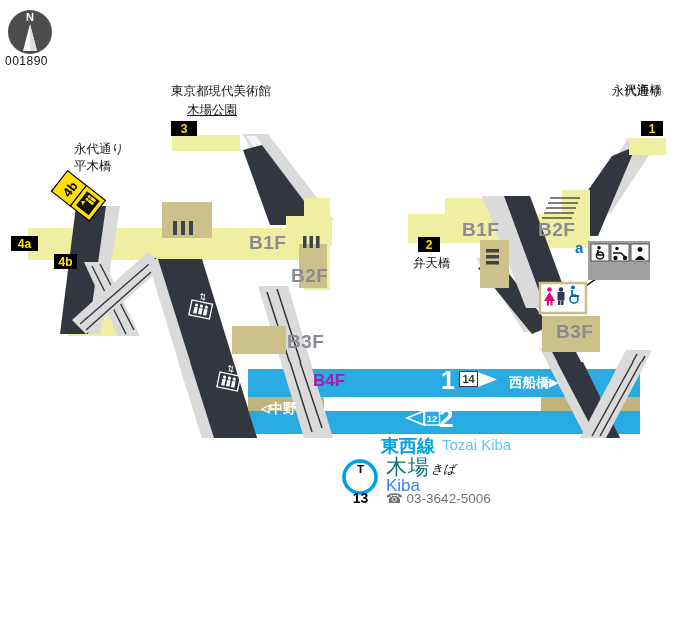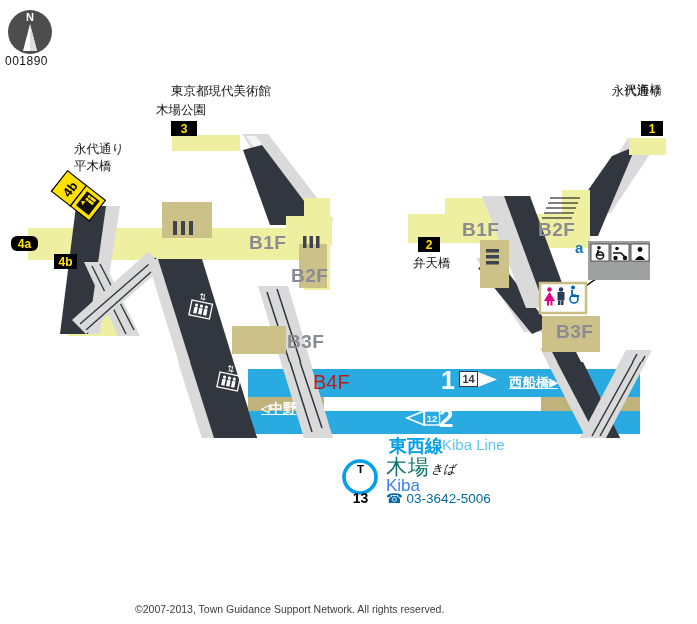--- a/index.html
+++ b/index.html
@@ -5,30 +5,30 @@
   html,body{margin:0;padding:0;background:#fff;}
   .stage{position:relative;width:697px;height:624px;background:#ffffff;overflow:hidden;
          font-family:"Liberation Sans",sans-serif;}
   .t{position:absolute;white-space:nowrap;color:#151515;}
   .jp{font-size:12.5px;line-height:14px;}
   .jp-r{}
   .black-box{position:absolute;background:#000;color:#FFE100;font-weight:bold;font-size:12px;
              display:flex;align-items:center;justify-content:center;line-height:1;}
   .floor{position:absolute;color:#8B8B93;font-weight:bold;font-size:19px;letter-spacing:.5px;line-height:1;}
   .pf-white{color:#ffffff;font-weight:bold;}
-  .b4f{color:#b91c1c;font-weight:normal;font-size:20px;}
+  .b4f{color:#a21caf;font-weight:bold;font-size:17px;}
   .track-num{font-size:25px;}
-  .dir{font-size:13.5px;text-decoration:underline;}
+  .dir{font-size:13.5px;}
   .arrow{font-size:11px;vertical-align:1px;}
   .tozai-ja{color:#00A0E9;font-weight:bold;font-size:18px;}
   .tozai-en{color:#5FC5F2;font-size:15px;}
   .st-name{font-size:21px;font-weight:normal;letter-spacing:1px;color:#0f766e;}
   .st-kana{font-size:12px;color:#000;}
   .st-en{font-size:17px;color:#3b82f6;}
-  .st-tel{font-size:13.5px;color:#0369a1;text-align:center;}
+  .st-tel{font-size:13.5px;color:#737373;text-align:center;}
   .t-badge{position:absolute;left:344px;top:461px;width:33px;text-align:center;color:#000;line-height:1;}
   .t-badge .letter{font-size:11.5px;font-weight:bold;margin-top:3px;}
   .t-badge .num{font-size:14px;font-weight:bold;margin-top:15px;}
   .facility-a{position:absolute;font-size:15px;font-weight:bold;color:#0E74BE;}
   .footer{position:absolute;left:135px;top:603px;font-size:10.5px;color:#3C3C3C;}
   .compass-id{position:absolute;left:5px;top:54px;font-size:12px;color:#111;letter-spacing:.5px;}
   svg.map{position:absolute;left:0;top:0;}
 </style>
 </head>
 <body>
@@ -241,30 +241,30 @@
     <polygon points="30,24 23,51 37,51" fill="#FFFFFF"></polygon>
     <polygon points="30,24 30,51 37,51" fill="#DDDDDD"></polygon>
   </g>
 
   <circle cx="360" cy="477" r="16" fill="#FFFFFF" stroke="#00A0E9" stroke-width="3.6"></circle>
 </svg>
 
   <div class="compass-id">001890</div>
 
   <div class="t jp" style="left:171px;top:84px;">東京都現代美術館</div>
-  <div class="t jp" style="left:156px;top:103px;">木場公園</div>
+  <div class="t jp" style="left:187px;top:103px;text-decoration:underline;">木場公園</div>
   <div class="black-box" style="left:171px;top:121px;width:26px;height:15px;">3</div>
 
   <div class="t jp jp-r" style="right:35px;top:84px;">永代通り</div>
   <div class="t jp jp-r" style="right:35px;top:83px;">沢海橋</div>
   <div class="black-box" style="left:641px;top:121px;width:22px;height:15px;">1</div>
 
   <div class="t jp" style="left:74px;top:142px;">永代通り</div>
   <div class="t jp" style="left:74px;top:159px;">平木橋</div>
-  <div class="black-box" style="left:11px;top:236px;width:27px;height:15px;border-radius:6px;">4a</div>
+  <div class="black-box" style="left:11px;top:236px;width:27px;height:15px;">4a</div>
   <div class="black-box" style="left:54px;top:254px;width:23px;height:15px;">4b</div>
 
   <div class="black-box" style="left:418px;top:237px;width:22px;height:15px;">2</div>
   <div class="t jp" style="left:413px;top:256px;">弁天橋</div>
 
   <div class="floor" style="left:249px;top:233px;">B1F</div>
   <div class="floor" style="left:462px;top:220px;">B1F</div>
   <div class="floor" style="left:291px;top:266px;">B2F</div>
   <div class="floor" style="left:538px;top:220px;">B2F</div>
   <div class="floor" style="left:287px;top:332px;">B3F</div>
@@ -273,32 +273,31 @@
 
   <div class="t pf-white track-num" style="left:441px;top:366px;">1</div>
   <div class="t pf-white dir" style="left:509px;top:374px;">
     <span>西船橋</span><span class="arrow">▶</span>
   </div>
   <div class="t pf-white dir" style="left:261px;top:400px;">
     <span class="arrow">◁</span><span>中野</span>
   </div>
   <div class="t pf-white track-num" style="left:439px;top:403px;font-size:26px;">2</div>
 
-  <div class="t tozai-ja" style="left:389px;top:434px;">東西線</div>
-  <div class="t tozai-en" style="left:442px;top:436px;">Kiba Line</div>
+  <div class="t tozai-ja" style="left:381px;top:434px;">東西線</div>
+  <div class="t tozai-en" style="left:442px;top:436px;">Tozai Kiba</div>
 
   <div class="t-badge">
     <div class="letter">T</div>
     <div class="num">13</div>
   </div>
   <div class="t st-name" style="left:386px;top:453px;">木場</div>
   <div class="t st-kana" style="left:431px;top:461px;font-style:italic;">きば</div>
   <div class="t st-en" style="left:386px;top:476px;">Kiba</div>
   <div class="t st-tel" style="left:386px;top:490px;">
     <span>☎</span>
     <span>03-3642-5006</span>
   </div>
 
   <div class="facility-a" style="left:575px;top:239px;">a</div>
 
-  <div class="footer">©2007-2013, Town Guidance Support Network. All rights reserved.</div>
 
 </div>
 
 </body></html>

